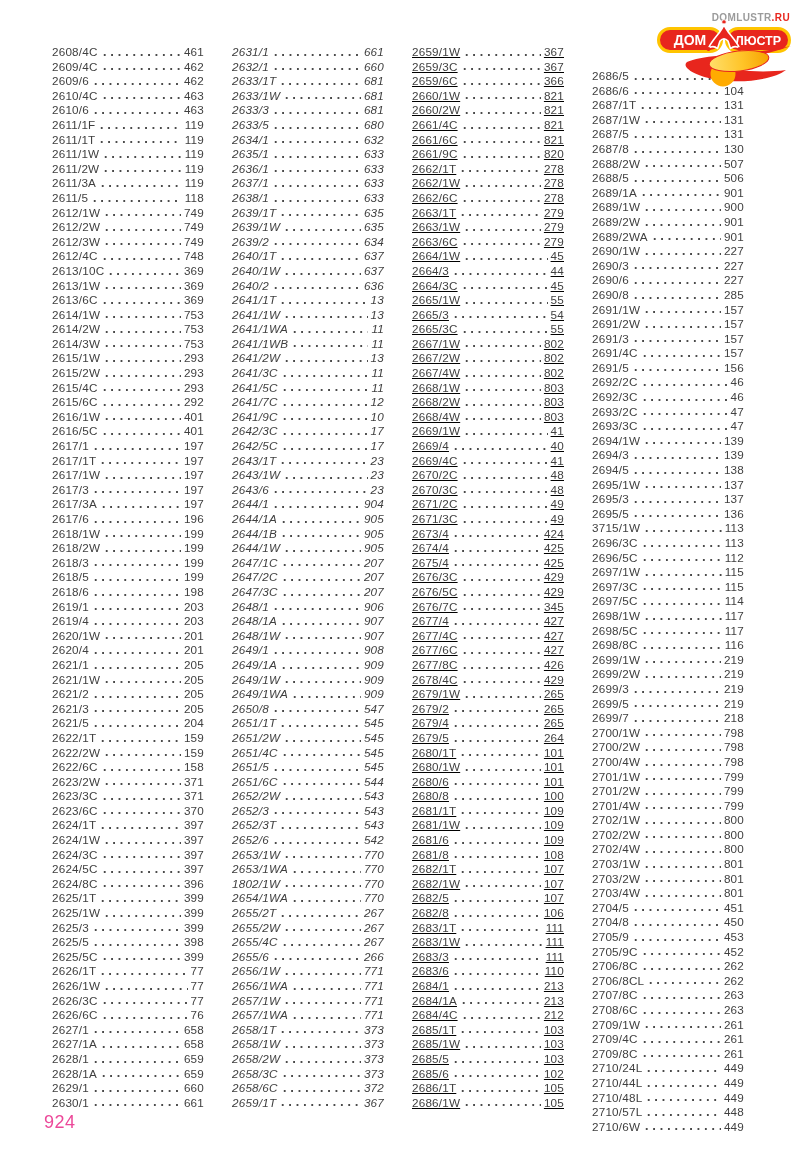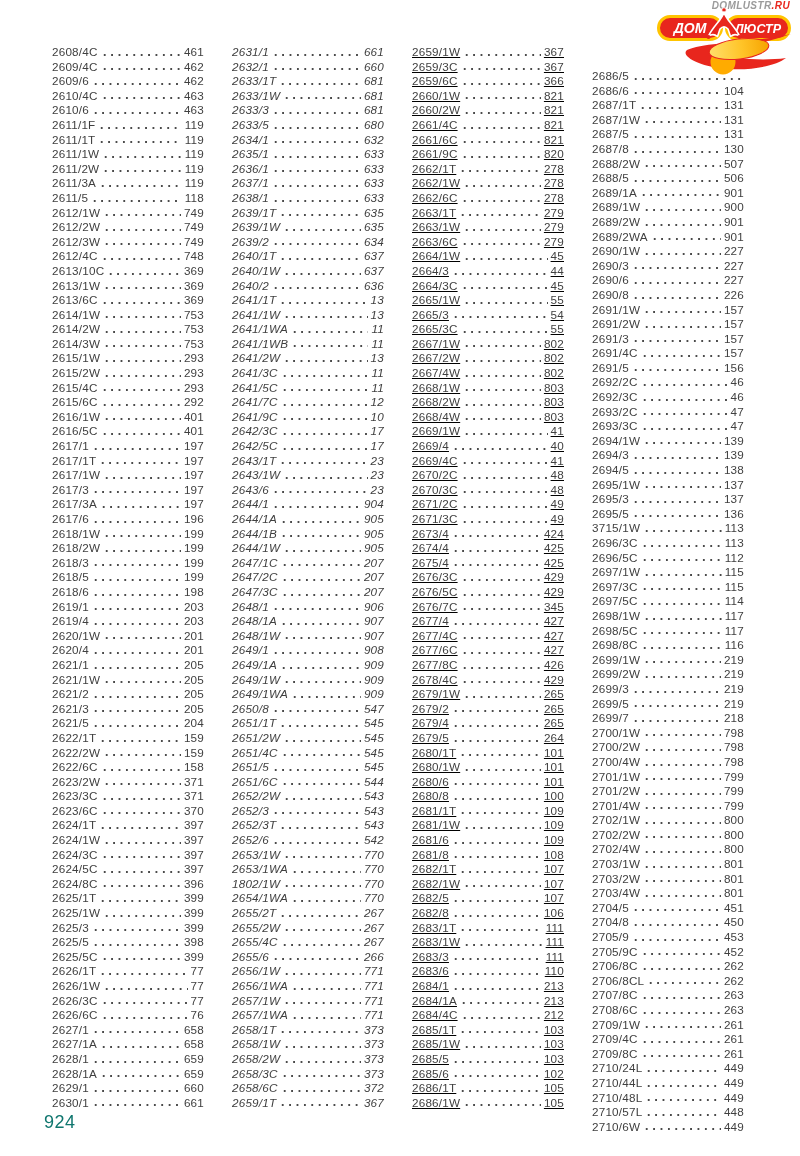--- a/index.html
+++ b/index.html
@@ -24,25 +24,25 @@
     flex:1;align-self:stretch;margin:0 3px 0 3px;
     background-image:radial-gradient(circle,#4a4a4a 1px,rgba(0,0,0,0) 1.3px);
     background-size:7.4px 4px;background-repeat:repeat-x;
     background-position:left bottom 3px;
   }
   .pagenum{white-space:nowrap;text-align:right;}
 
   
   .folio{
     position:absolute;left:44px;top:1112px;
-    font-size:18px;color:#0f766e;letter-spacing:0.5px;
+    font-size:18px;color:#ec4899;letter-spacing:0.5px;
   }
 
   
-  .logo{position:absolute;left:646px;top:0;width:148px;height:78px;z-index:5;font-style:italic;}
+  .logo{position:absolute;left:646px;top:12px;width:148px;height:78px;z-index:5;}
   .watermark{
     position:absolute;top:0;right:4px;
     font-size:10px;font-weight:bold;letter-spacing:0.4px;color:#9b9b9b;
     white-space:nowrap;
   }
   .watermark .tld{color:#e8261d;}
   .logo svg{position:absolute;left:0;top:6px;}
   .pill-text{
     fill:#ffffff;font-family:"Liberation Sans",sans-serif;font-weight:bold;
   }
@@ -1225,21 +1225,21 @@
         <span class="pagenum">227</span>
       </div>
       <div class="row">
         <span class="code">2690/6</span>
         <span class="leader"></span>
         <span class="pagenum">227</span>
       </div>
       <div class="row">
         <span class="code">2690/8</span>
         <span class="leader"></span>
-        <span class="pagenum">226</span>
+        <span class="pagenum">285</span>
       </div>
       <div class="row">
         <span class="code">2691/1W</span>
         <span class="leader"></span>
         <span class="pagenum">157</span>
       </div>
       <div class="row">
         <span class="code">2691/2W</span>
         <span class="leader"></span>
         <span class="pagenum">157</span>

